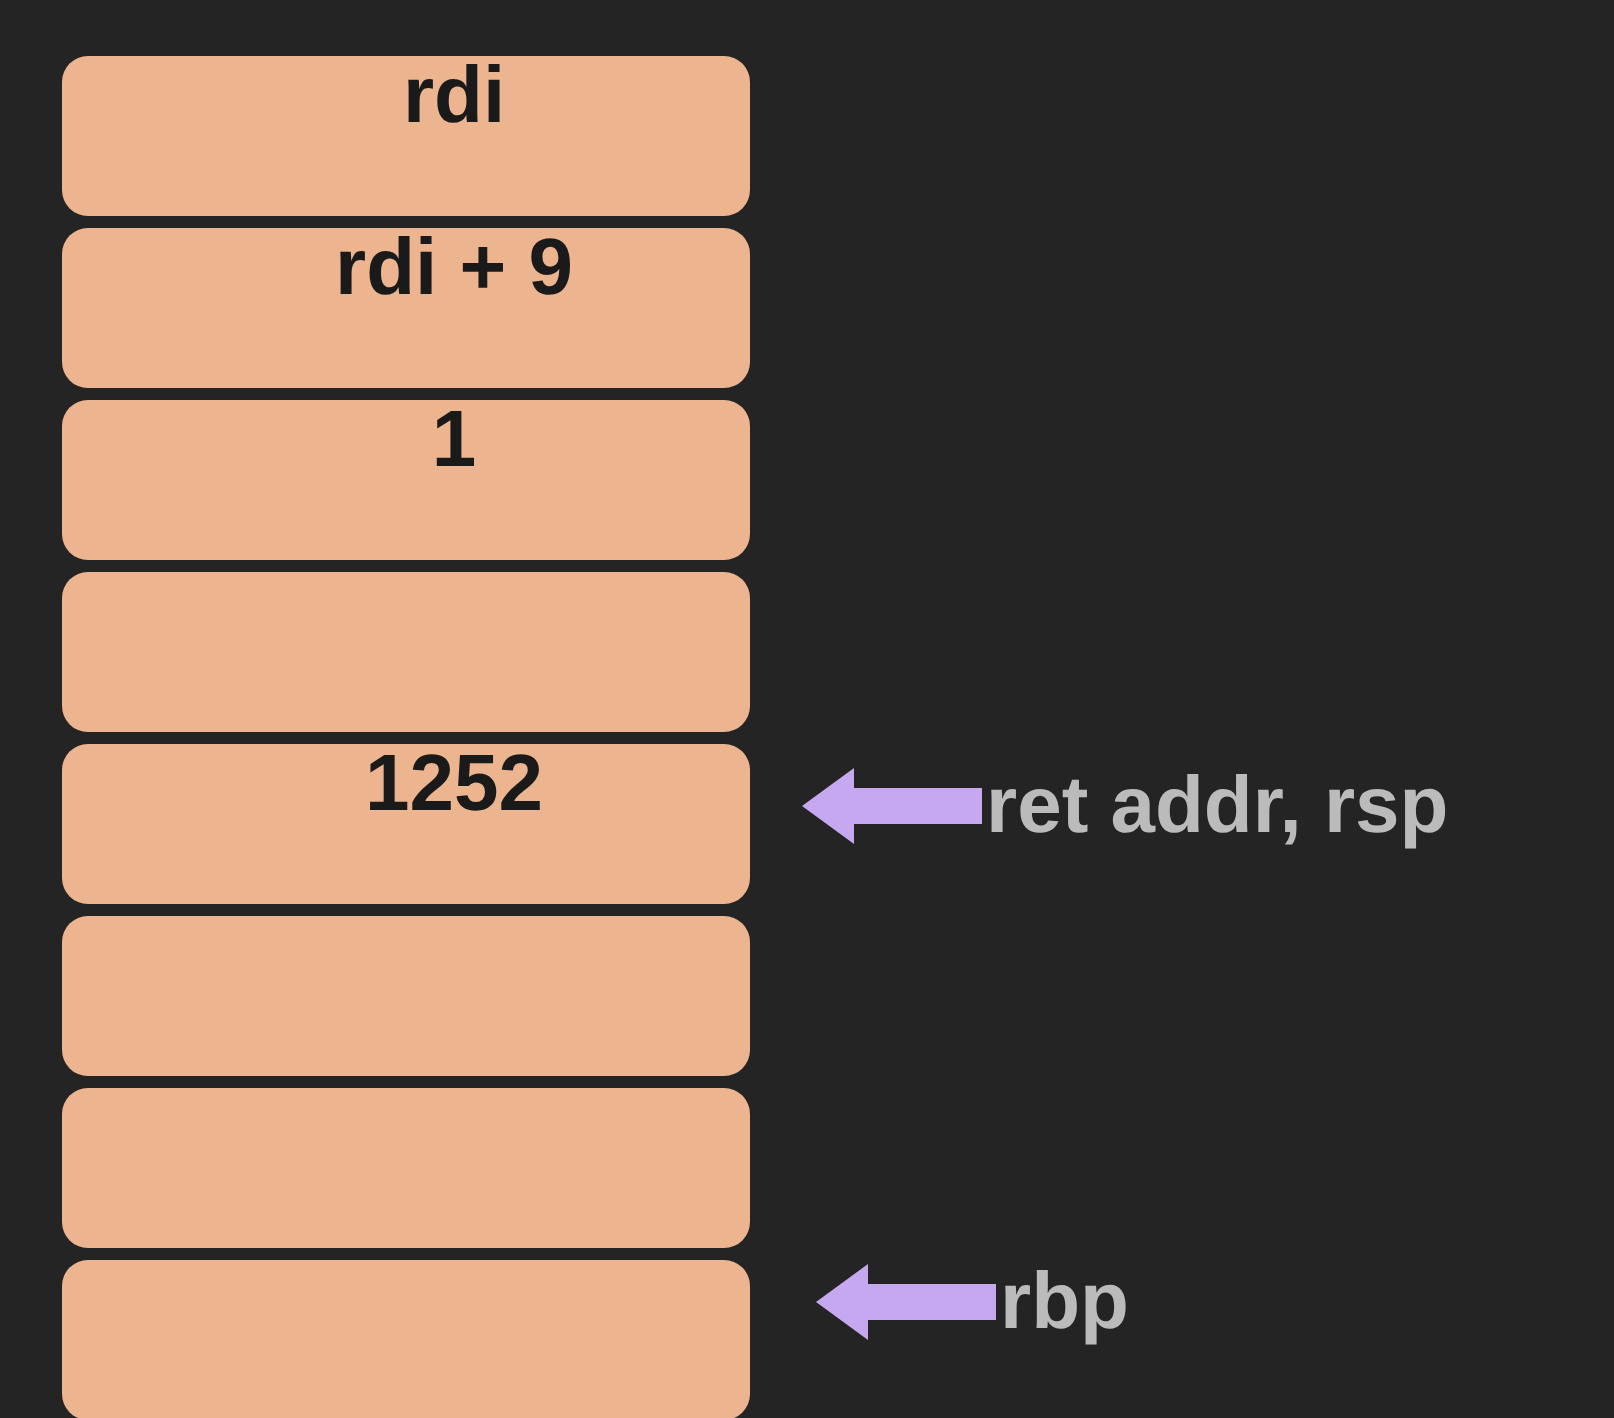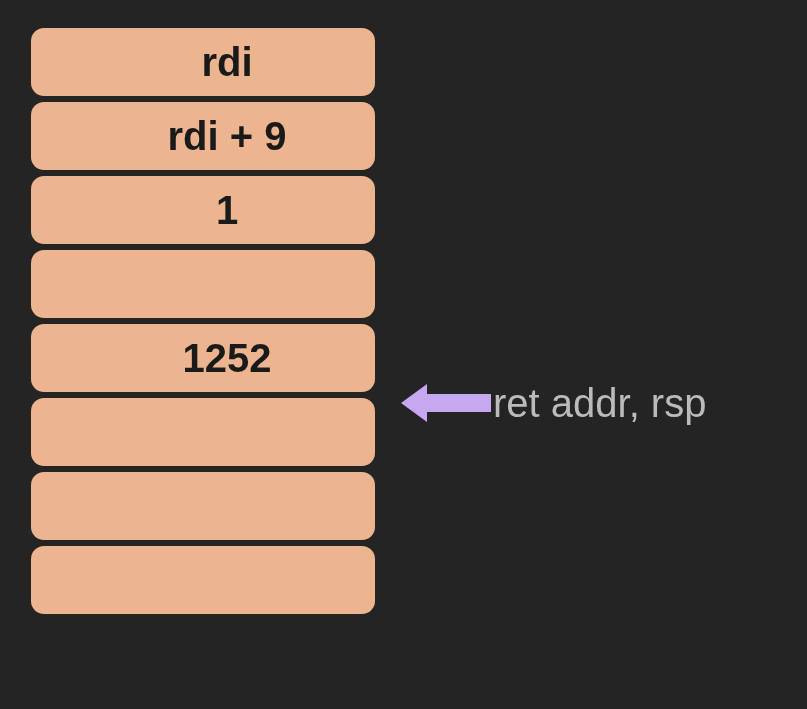--- a/index.html
+++ b/index.html
@@ -27,26 +27,26 @@
   
   .stack-column {
     position: absolute;
     left: 31px;
     top: 28px;
     width: 344px;
   }
 
   .stack-cell {
     width: 344px;
-    height: 68px;
+    height: 80px;
     margin-bottom: 6px;
     background: #edb58f;
     border-radius: 13px;
     display: flex;
-    align-items: center;
+    align-items: flex-start;
     justify-content: center;
     box-sizing: border-box;
     padding-left: 48px;
   }
   .stack-cell:last-child {
     margin-bottom: 0;
   }
 
   .stack-cell-label {
     font-size: 40px;
@@ -67,21 +67,21 @@
 
   .arrow-left {
     width: 90px;
     height: 42px;
     flex: 0 0 auto;
     display: block;
   }
 
   .annotation-label {
     font-size: 40px;
-    font-weight: normal;
+    font-weight: bold;
     color: #bbbbbb;
     line-height: 1;
     white-space: nowrap;
     margin-left: 2px;
   }
 
   #annotation-ret-addr {
     left: 401px;
     top: 381px;
   }
@@ -132,14 +132,20 @@
 
   </div>
 
   <div class="annotation" id="annotation-ret-addr">
     <svg class="arrow-left" viewBox="0 0 90 42" aria-hidden="true">
       <polygon points="0,21 26,2 26,12 90,12 90,30 26,30 26,40" fill="#c6a8f0"></polygon>
     </svg>
     <span class="annotation-label">ret addr, rsp</span>
   </div>
 
+  <div class="annotation" id="annotation-rbp">
+    <svg class="arrow-left" viewBox="0 0 90 42" aria-hidden="true">
+      <polygon points="0,21 26,2 26,12 90,12 90,30 26,30 26,40" fill="#c6a8f0"></polygon>
+    </svg>
+    <span class="annotation-label">rbp</span>
+  </div>
 
 </div>
 
 </body></html>

